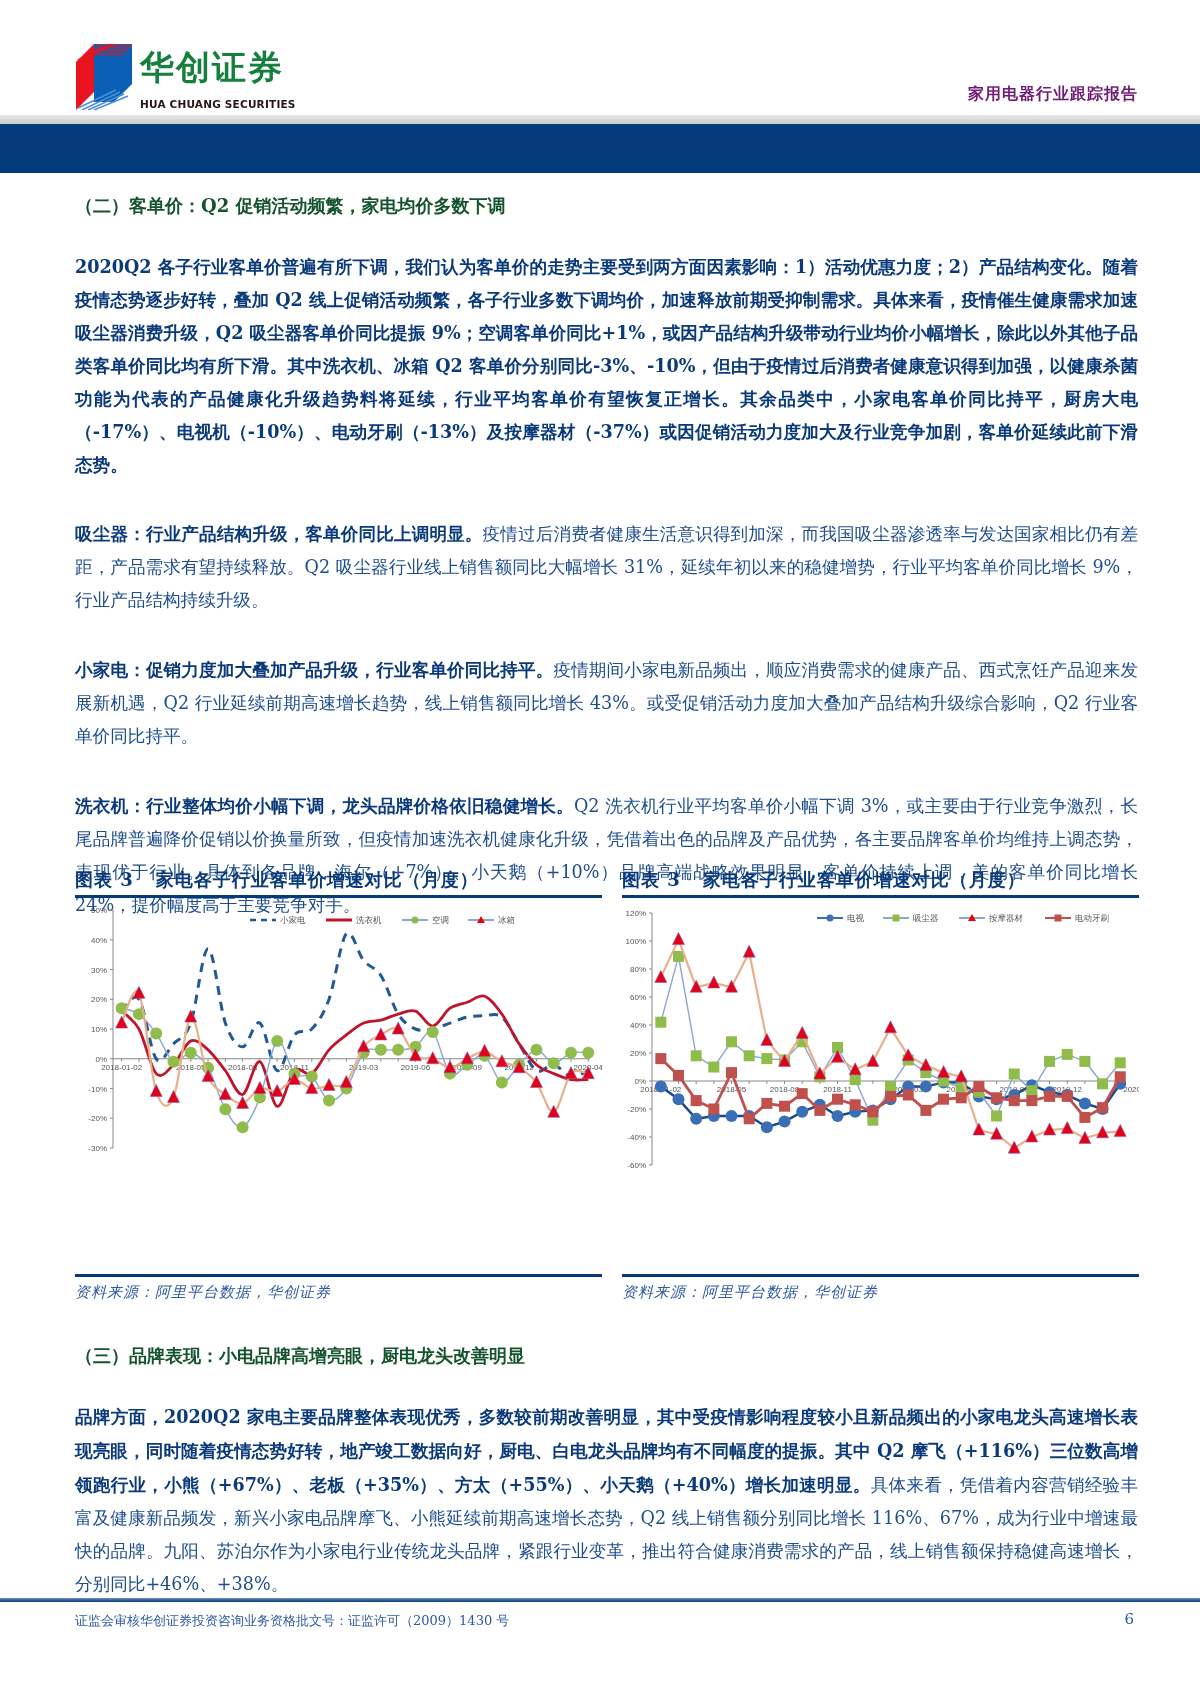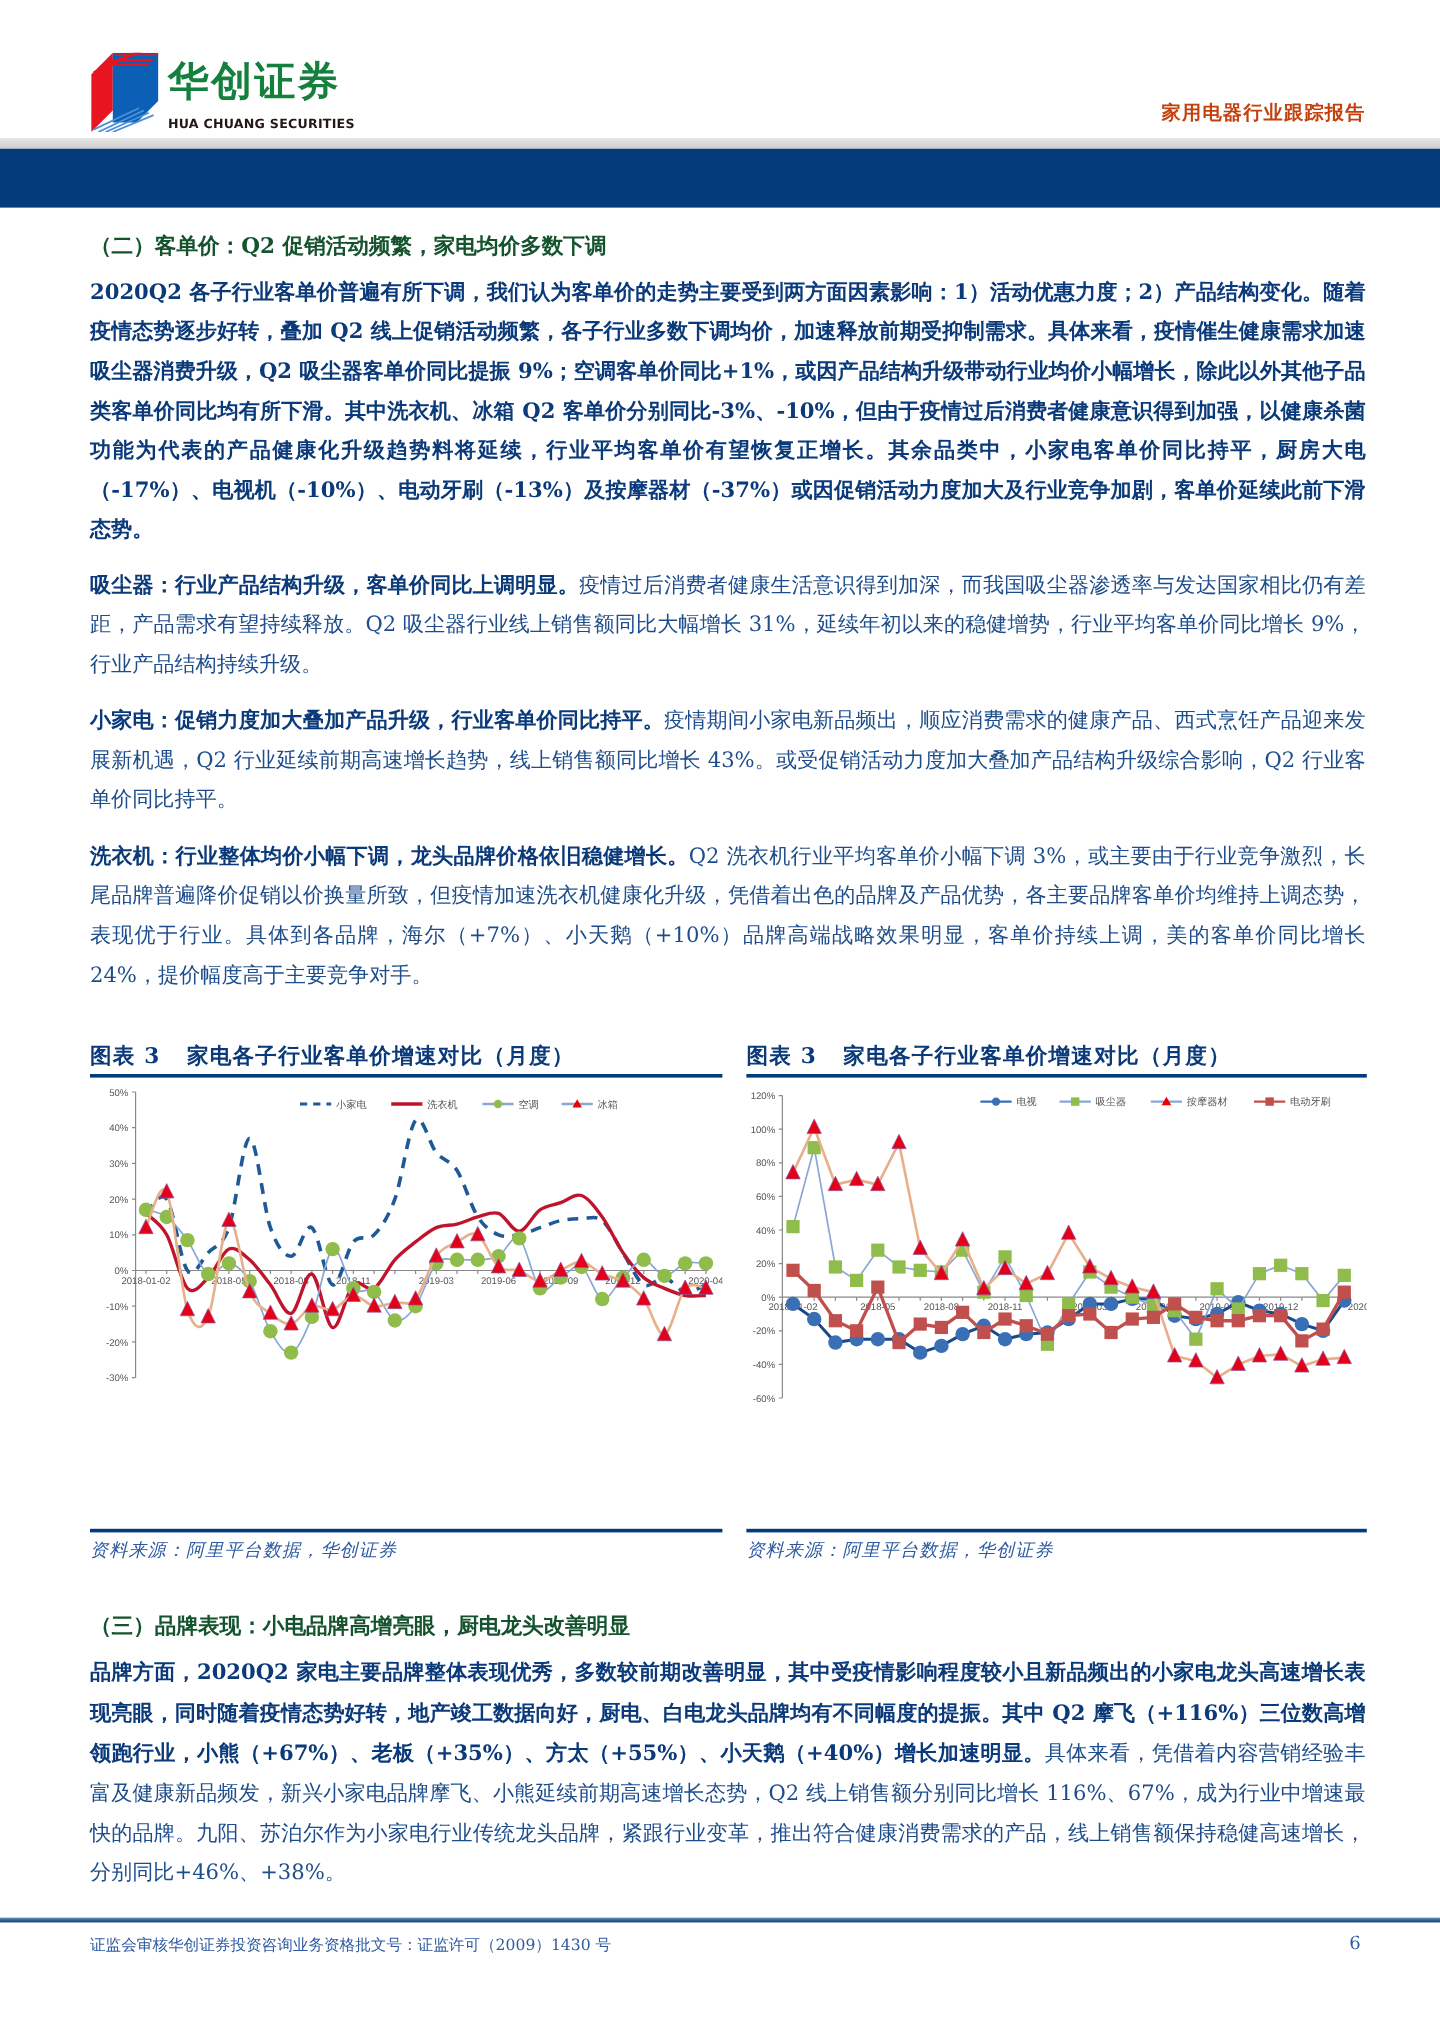--- a/index.html
+++ b/index.html
@@ -1,26 +1,26 @@
 <!DOCTYPE html>
 <html><head>
 <meta charset="utf-8">
 <style>
   * { box-sizing: border-box; margin: 0; padding: 0; }
   body { width: 1200px; height: 1698px; background: #fff; font-family: "DejaVu Serif", "Liberation Serif", serif; color: #0b3a7a; position: relative; overflow: hidden; }
   .header { position: absolute; left: 0; top: 0; width: 1200px; height: 175px; }
   .logo { position: absolute; left: 76px; top: 44px; width: 56px; height: 66px; }
   .logo-cn { position: absolute; left: 140px; top: 45px; font-family: "DejaVu Sans", sans-serif; font-weight: bold; font-size: 34px; color: #15803d; letter-spacing: 2px; }
   .logo-en { position: absolute; left: 140px; top: 98px; font-family: "DejaVu Sans", sans-serif; font-weight: bold; font-size: 10.5px; color: #231815; letter-spacing: 0.2px; }
-  .report-type { position: absolute; right: 62px; top: 84px; font-size: 16px; font-weight: bold; color: #c2410c; letter-spacing: 1px; }
+  .report-type { position: absolute; right: 62px; top: 84px; font-size: 16px; font-weight: bold; color: #701a75; letter-spacing: 1px; }
   .grey-band { position: absolute; left: 0; top: 115px; width: 1200px; height: 10px; background: linear-gradient(#e8e8e8, #c8c8c8); }
   .blue-band { position: absolute; left: 0; top: 124px; width: 1200px; height: 49px; background: #043b7a; }
   .content { position: absolute; left: 75px; top: 186px; width: 1063px; }
   .sec-title { font-size: 18px; font-weight: bold; color: #14532d; line-height: 40px; }
-  .para { font-size: 17.6px; line-height: 33px; text-align: justify; margin-top: 1px; }
+  .para { font-size: 17.6px; line-height: 33px; text-align: justify; margin-top: 24px; }
   .para.bold { font-weight: bold; }
   .para .lead { font-weight: bold; }
   .para .normal { font-weight: normal; color: #1e4d8c; }
   .gap { height: 12px; }
   .figs { position: absolute; left: 75px; top: 868px; width: 1063px; height: 385px; }
   .fig { position: absolute; top: 0; width: 527px; }
   .fig.left { left: 0; }
   .fig.right { left: 547px; width: 517px; }
   .fig-title { font-size: 18px; font-weight: bold; color: #0b3a7a; height: 30px; border-bottom: 3px solid #043b7a; letter-spacing: 1px; white-space: nowrap; }
   .fig-title .num { margin-right: 22px; }

